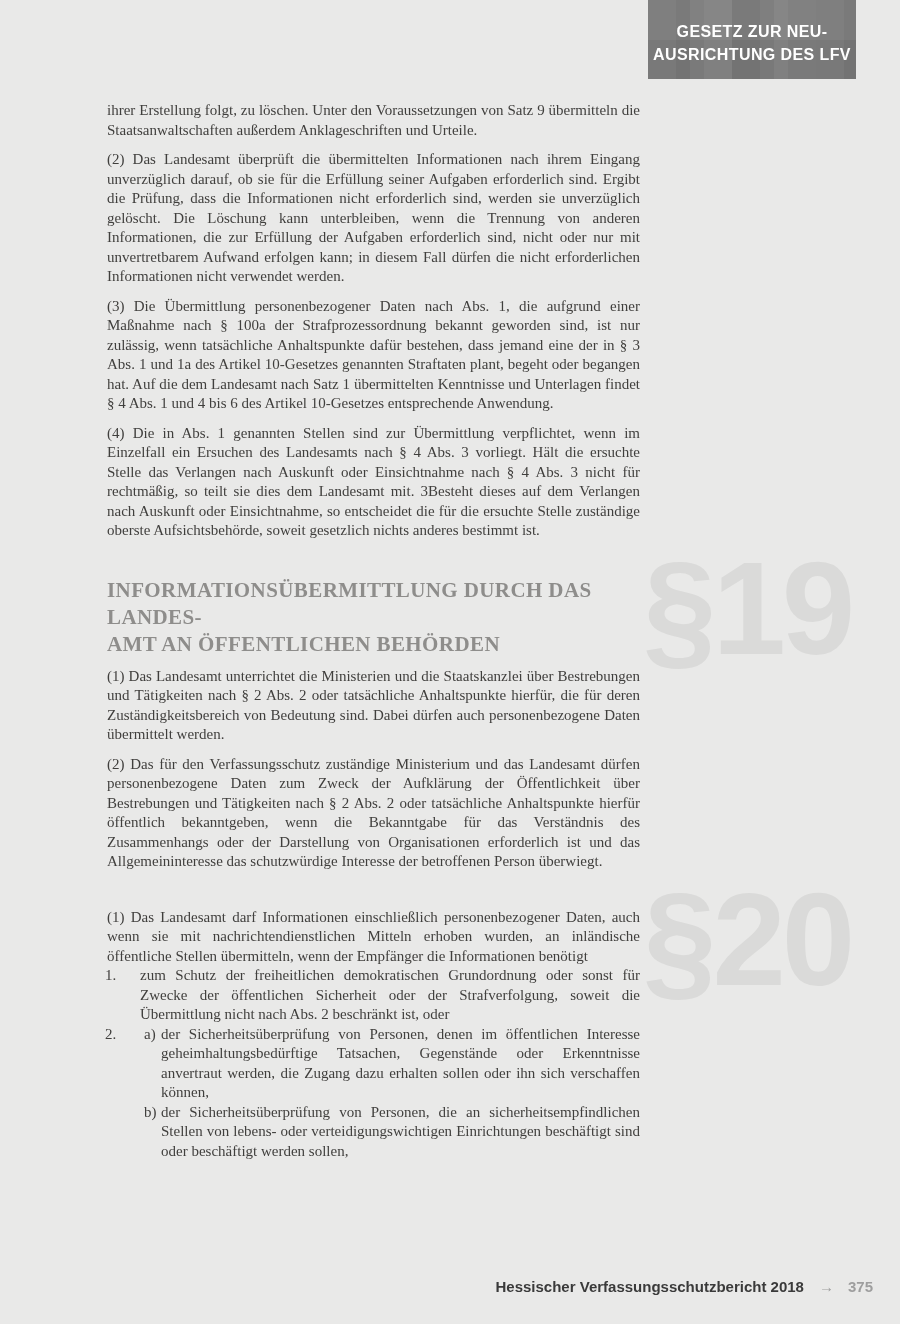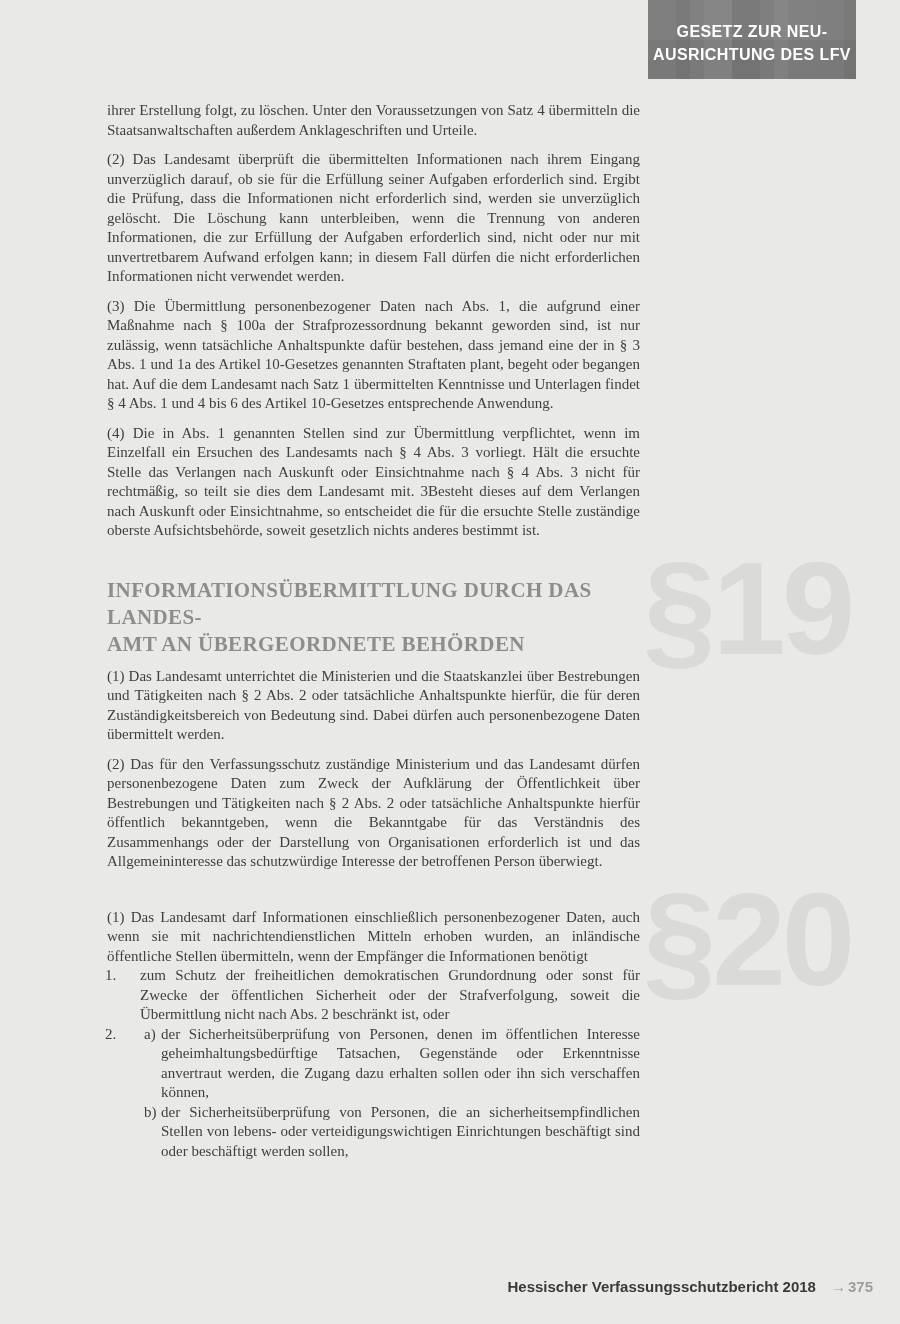--- a/index.html
+++ b/index.html
@@ -57,44 +57,44 @@
   .sub-item{position:relative;padding-left:17px;margin:0;}
   .sub-label{position:absolute;left:0;top:0;}
   
   .footer{
     position:absolute;right:45px;top:1277px;
     font-family:"Liberation Sans","DejaVu Sans",sans-serif;
     font-weight:bold;font-size:15px;line-height:19px;
     color:#3a3a3a;white-space:nowrap;
   }
   .footer .pageref{color:#9e9e9e;margin-left:15px;}
-  .footer .pagenum{color:#9e9e9e;margin-left:2px;}
+  .footer .pagenum{color:#9e9e9e;margin-left:14px;}
 </style>
 </head>
 <body>
 
 <div class="page">
 
   <div class="header-tab">
     <span>GESETZ ZUR NEU-</span>
     <span>AUSRICHTUNG DES LFV</span>
   </div>
 
   <div class="content">
 
-    <p>ihrer Erstellung folgt, zu löschen. Unter den Voraussetzungen von Satz 4 übermitteln die Staatsanwaltschaften außerdem Anklageschriften und Urteile.</p>
+    <p>ihrer Erstellung folgt, zu löschen. Unter den Voraussetzungen von Satz 9 übermitteln die Staatsanwaltschaften außerdem Anklageschriften und Urteile.</p>
     <p>(2) Das Landesamt überprüft die übermittelten Informationen nach ihrem Eingang unverzüglich darauf, ob sie für die Erfüllung seiner Aufgaben erforderlich sind. Ergibt die Prüfung, dass die Informationen nicht erforderlich sind, werden sie unverzüglich gelöscht. Die Löschung kann unterbleiben, wenn die Trennung von anderen Informationen, die zur Erfüllung der Aufgaben erforderlich sind, nicht oder nur mit unvertretbarem Aufwand erfolgen kann; in diesem Fall dürfen die nicht erforderlichen Informationen nicht verwendet werden.</p>
     <p>(3) Die Übermittlung personenbezogener Daten nach Abs. 1, die aufgrund einer Maßnahme nach § 100a der Strafprozessordnung bekannt geworden sind, ist nur zulässig, wenn tatsächliche Anhaltspunkte dafür bestehen, dass jemand eine der in § 3 Abs. 1 und 1a des Artikel 10-Gesetzes genannten Straftaten plant, begeht oder begangen hat. Auf die dem Landesamt nach Satz 1 übermittelten Kenntnisse und Unterlagen findet § 4 Abs. 1 und 4 bis 6 des Artikel 10-Gesetzes entsprechende Anwendung.</p>
     <p>(4) Die in Abs. 1 genannten Stellen sind zur Übermittlung verpflichtet, wenn im Einzelfall ein Ersuchen des Landesamts nach § 4 Abs. 3 vorliegt. Hält die ersuchte Stelle das Verlangen nach Auskunft oder Einsichtnahme nach § 4 Abs. 3 nicht für rechtmäßig, so teilt sie dies dem Landesamt mit. 3Besteht dieses auf dem Verlangen nach Auskunft oder Einsichtnahme, so entscheidet die für die ersuchte Stelle zuständige oberste Aufsichtsbehörde, soweit gesetzlich nichts anderes bestimmt ist.</p>
 
     <div class="section">
       <div class="watermark">§19</div>
       <h2 class="section-heading">
         <span>INFORMATIONSÜBERMITTLUNG DURCH DAS LANDES-</span>
-        <span>AMT AN ÜBERGEORDNETE BEHÖRDEN</span>
+        <span>AMT AN ÖFFENTLICHEN BEHÖRDEN</span>
       </h2>
       <p>(1) Das Landesamt unterrichtet die Ministerien und die Staatskanzlei über Bestrebungen und Tätigkeiten nach § 2 Abs. 2 oder tatsächliche Anhaltspunkte hierfür, die für deren Zuständigkeitsbereich von Bedeutung sind. Dabei dürfen auch personenbezogene Daten übermittelt werden.</p>
       <p>(2) Das für den Verfassungsschutz zuständige Ministerium und das Landesamt dürfen personenbezogene Daten zum Zweck der Aufklärung der Öffentlichkeit über Bestrebungen und Tätigkeiten nach § 2 Abs. 2 oder tatsächliche Anhaltspunkte hierfür öffentlich bekanntgeben, wenn die Bekanntgabe für das Verständnis des Zusammenhangs oder der Darstellung von Organisationen erforderlich ist und das Allgemeininteresse das schutzwürdige Interesse der betroffenen Person überwiegt.</p>
     </div>
 
     <div class="section">
       <div class="watermark">§20</div>
       <p style="margin-bottom:0">(1) Das Landesamt darf Informationen einschließlich personenbezogener Daten, auch wenn sie mit nachrichtendienstlichen Mitteln erhoben wurden, an inländische öffentliche Stellen übermitteln, wenn der Empfänger die Informationen benötigt</p>
 
       <div class="num-list">

